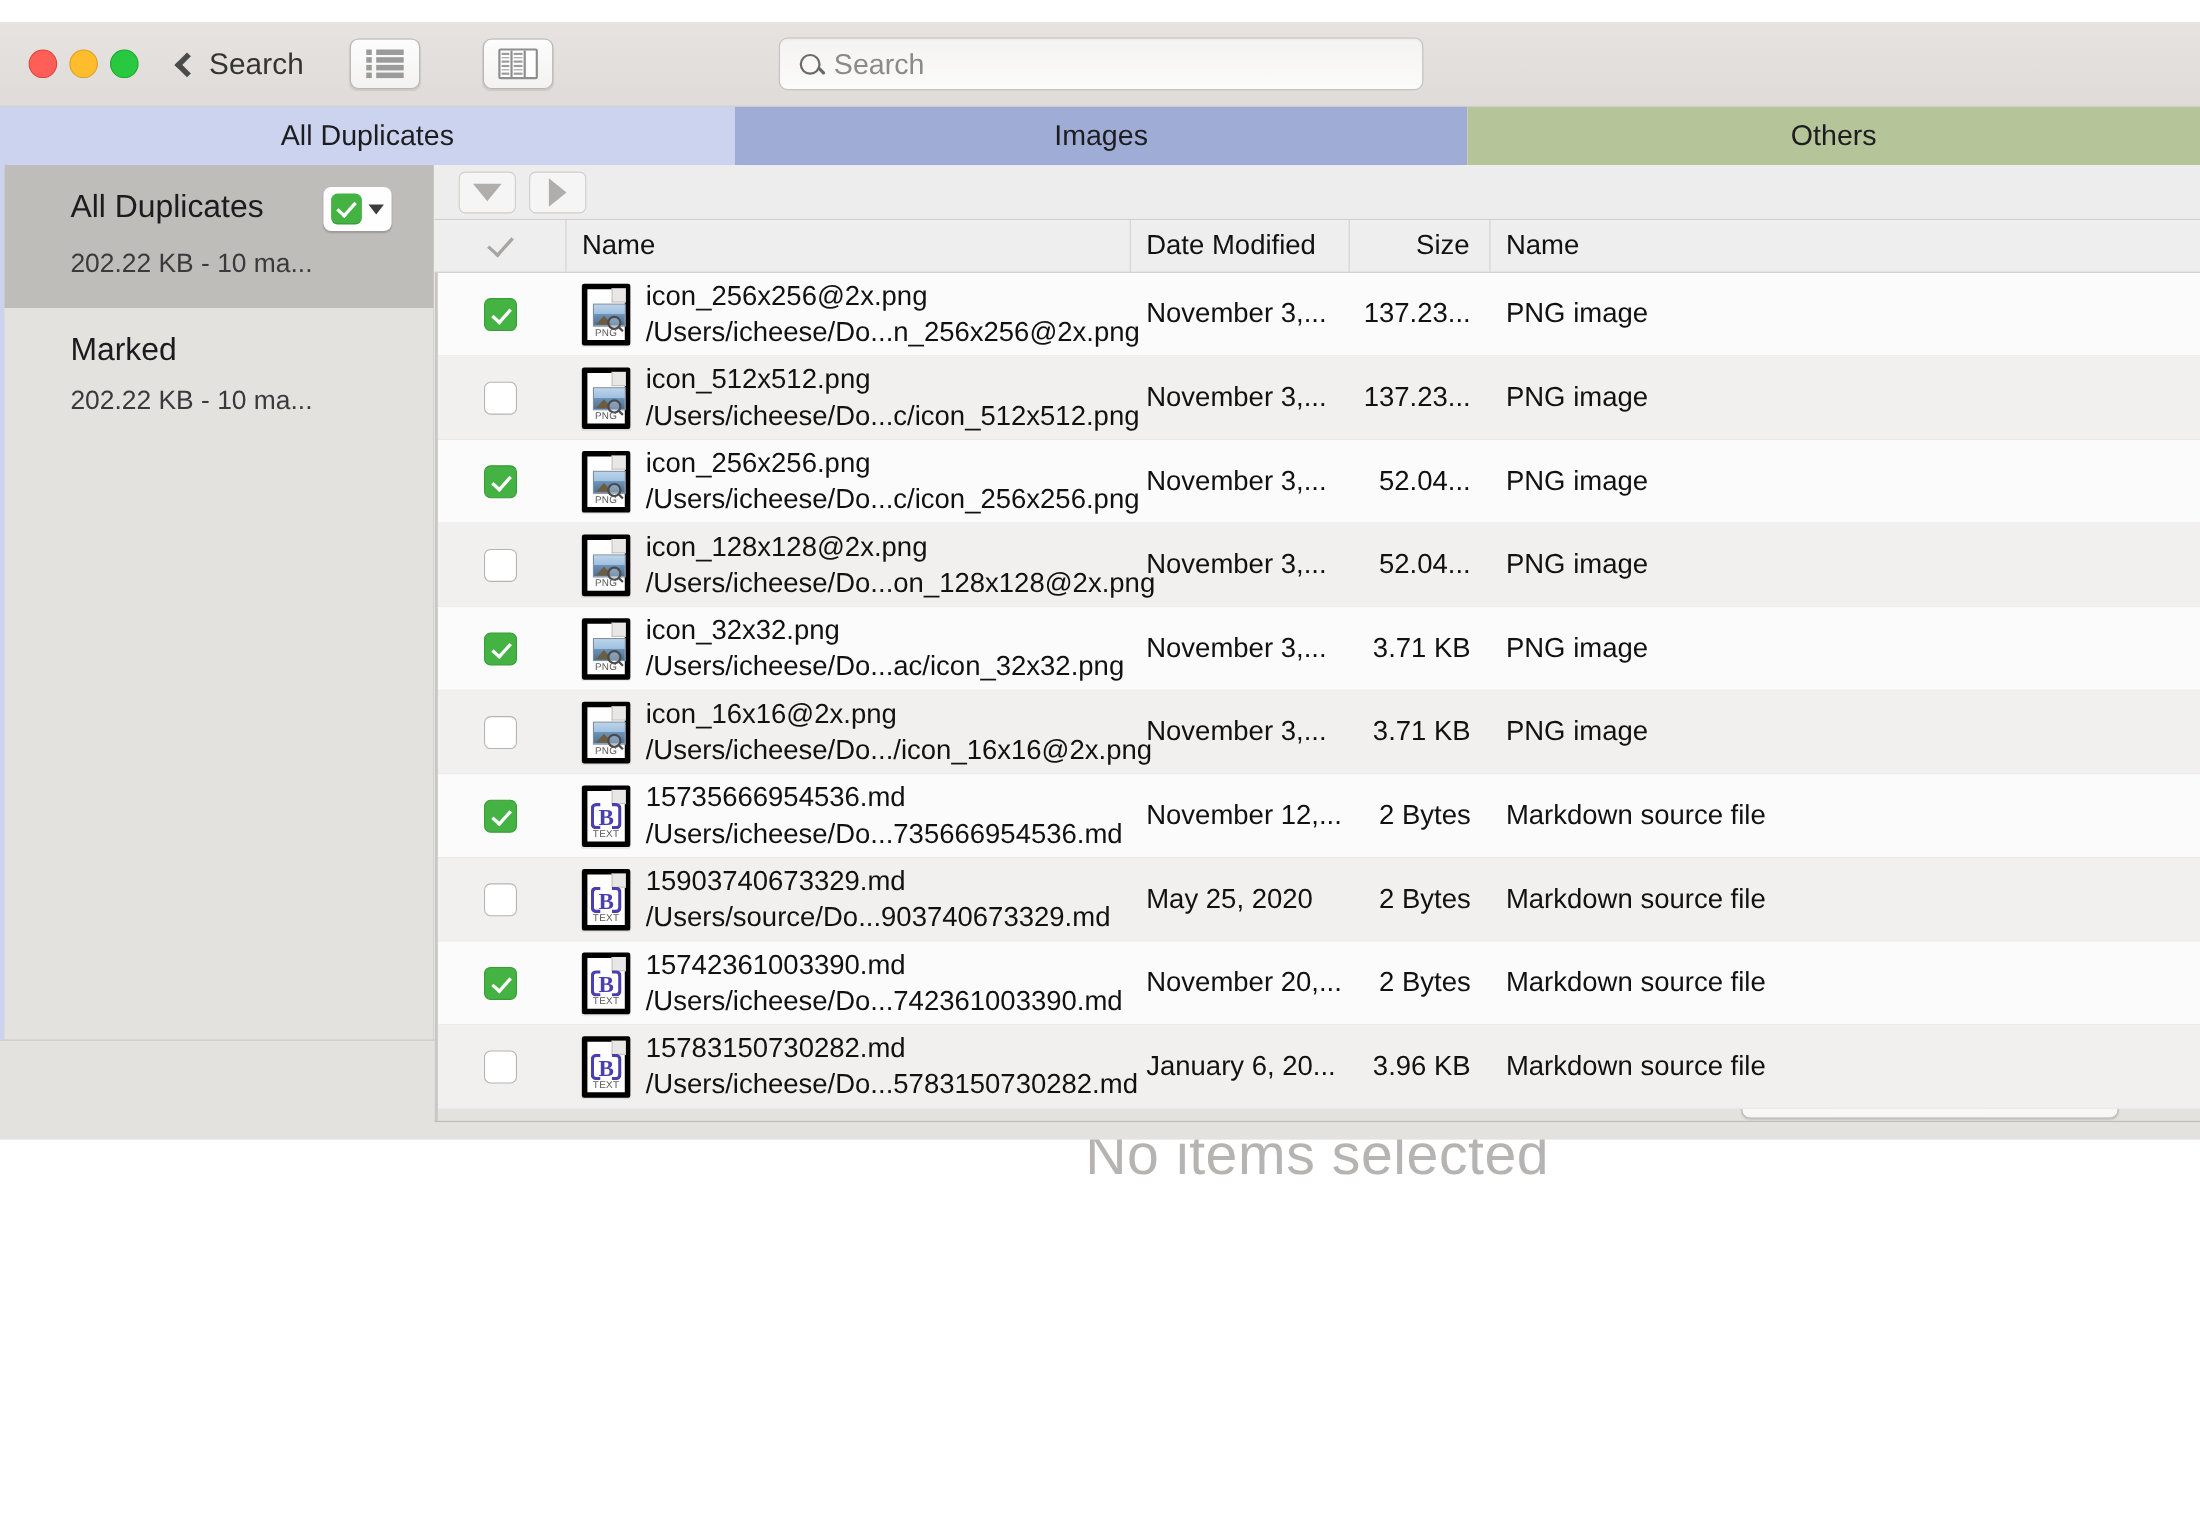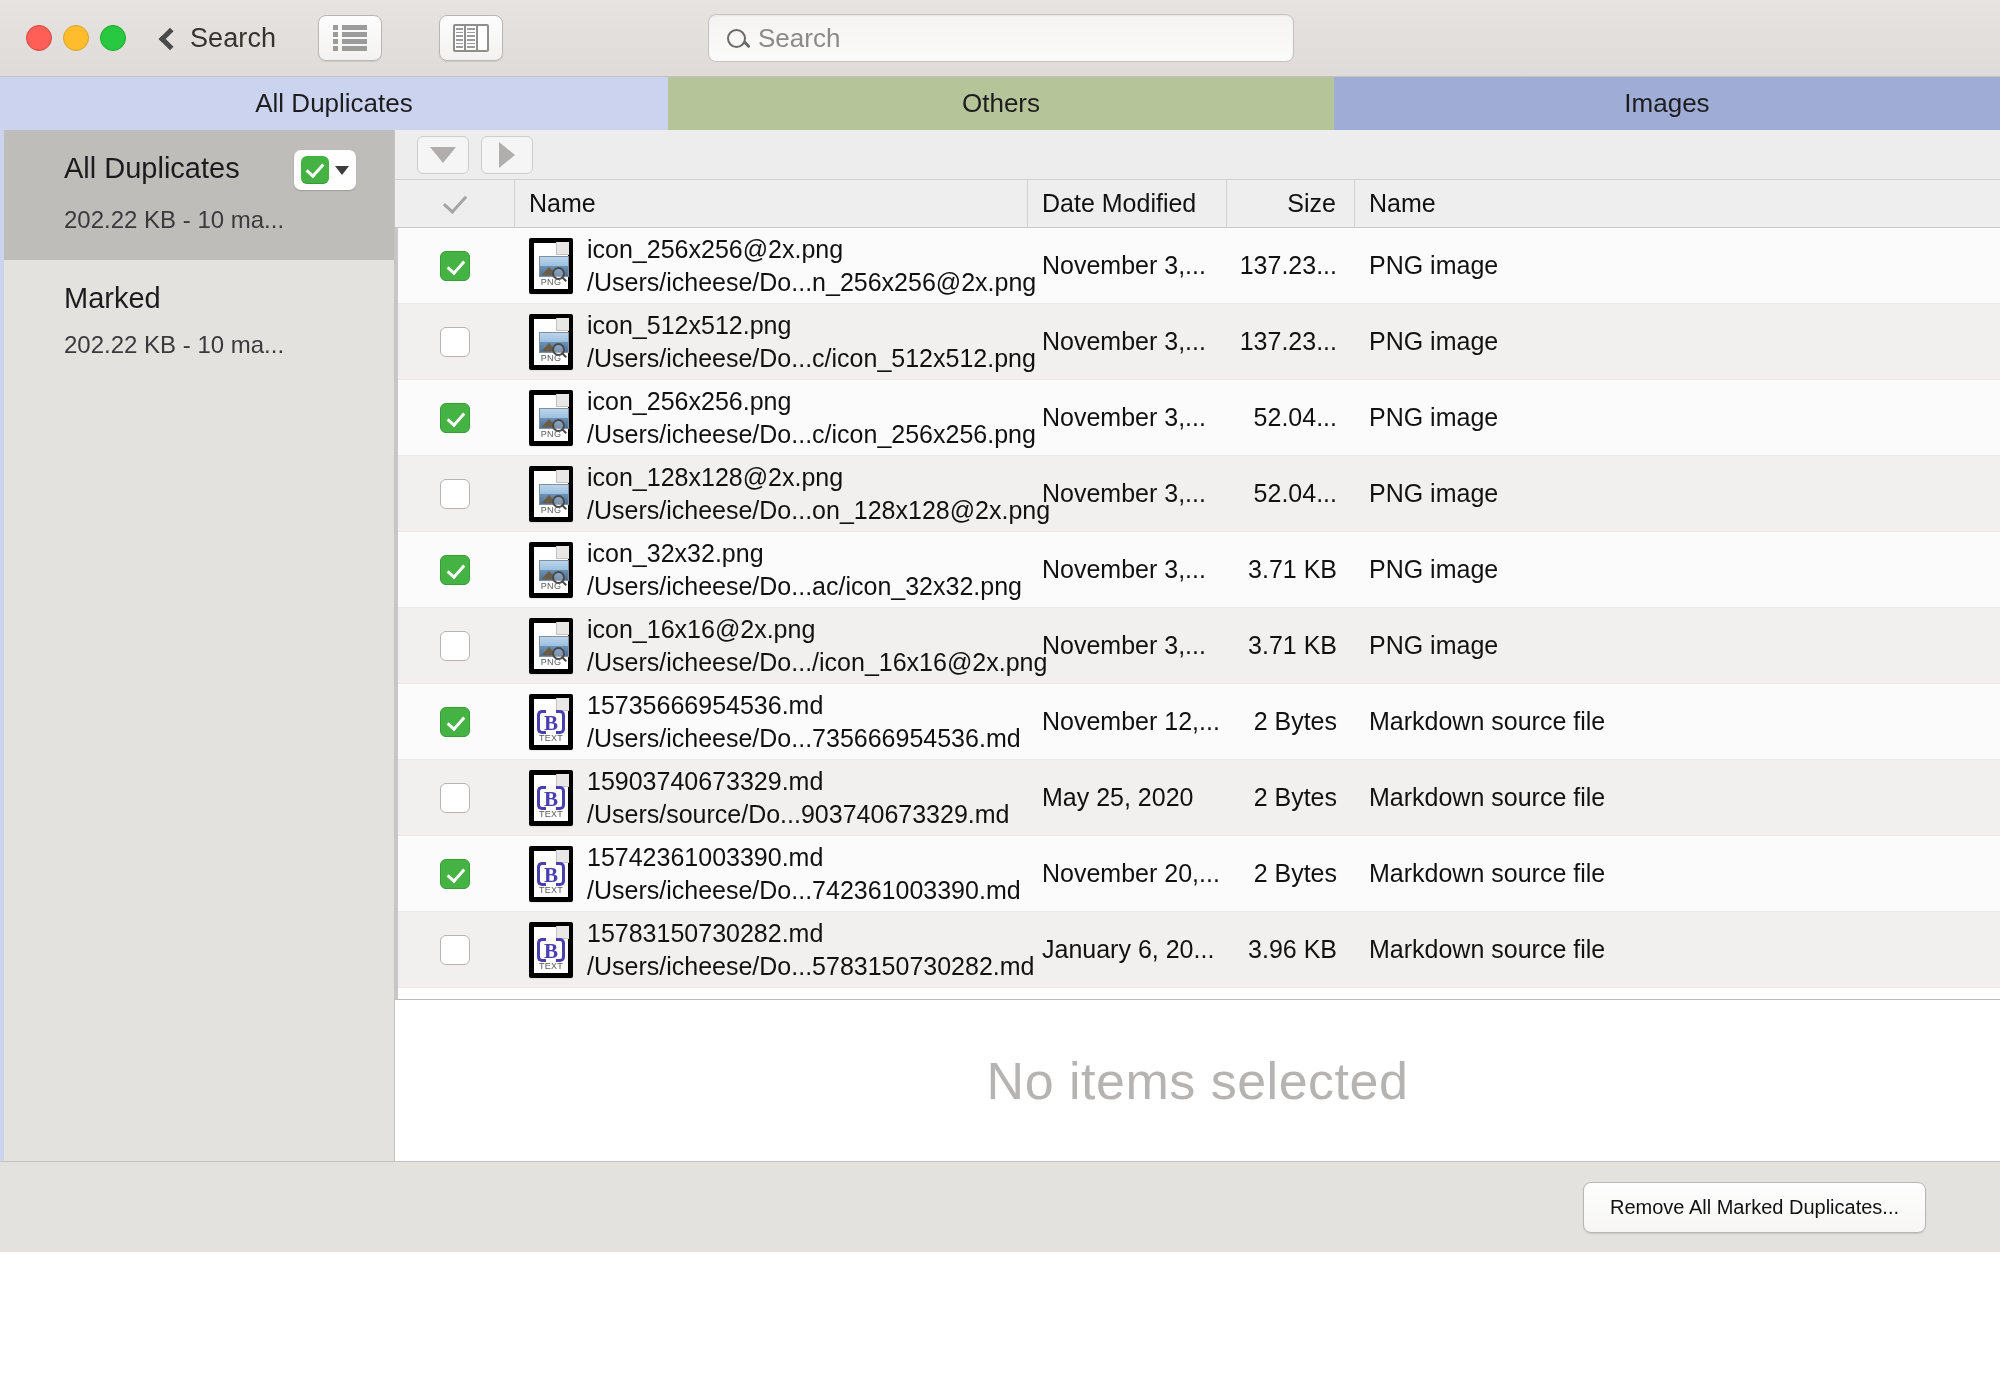--- a/index.html
+++ b/index.html
@@ -4,21 +4,21 @@
 <style>
   * { box-sizing: border-box; margin: 0; padding: 0; }
   html, body {
     width: 2000px; height: 1400px;
     font-family: "Liberation Sans", sans-serif;
     background: #ffffff;
     overflow: hidden;
     -webkit-font-smoothing: antialiased;
   }
 
-  .window { width: 2000px; height: 1252px; display: flex; flex-direction: column; position: relative; }
+  .window { width: 2000px; height: 1016px; display: flex; flex-direction: column; position: relative; margin-top: 20px; }
 
   
   .titlebar {
     height: 77px; flex: 0 0 77px;
     background: linear-gradient(to bottom, #e6e3e0 0%, #dedbd8 100%);
     border-bottom: 1px solid #c3c0bd;
     display: flex; align-items: center;
     position: relative;
   }
   .traffic { display: flex; align-items: center; gap: 11px; padding-left: 26px; }
@@ -253,25 +253,25 @@
         <span class="mag"></span>
         <span class="searchph">Search</span>
       </div>
     </div>
   </div>
 
   <div class="tabbar">
     <div class="tab t1" style="background: rgb(204, 211, 239);">
       <span>All Duplicates</span>
     </div>
+    <div class="tab t3" style="background: rgb(159, 172, 213);">
+      <span>Images</span>
+    </div>
     <div class="tab t2" style="background: rgb(182, 196, 154);">
       <span>Others</span>
-    </div>
-    <div class="tab t3" style="background: rgb(159, 172, 213);">
-      <span>Images</span>
     </div>
   </div>
 
   <div class="body">
 
     <div class="sidebar">
       <div class="sbitem sel">
         <div class="sbrow">
           <span class="sbtitle">All Duplicates</span>
           <span class="chkpop">

